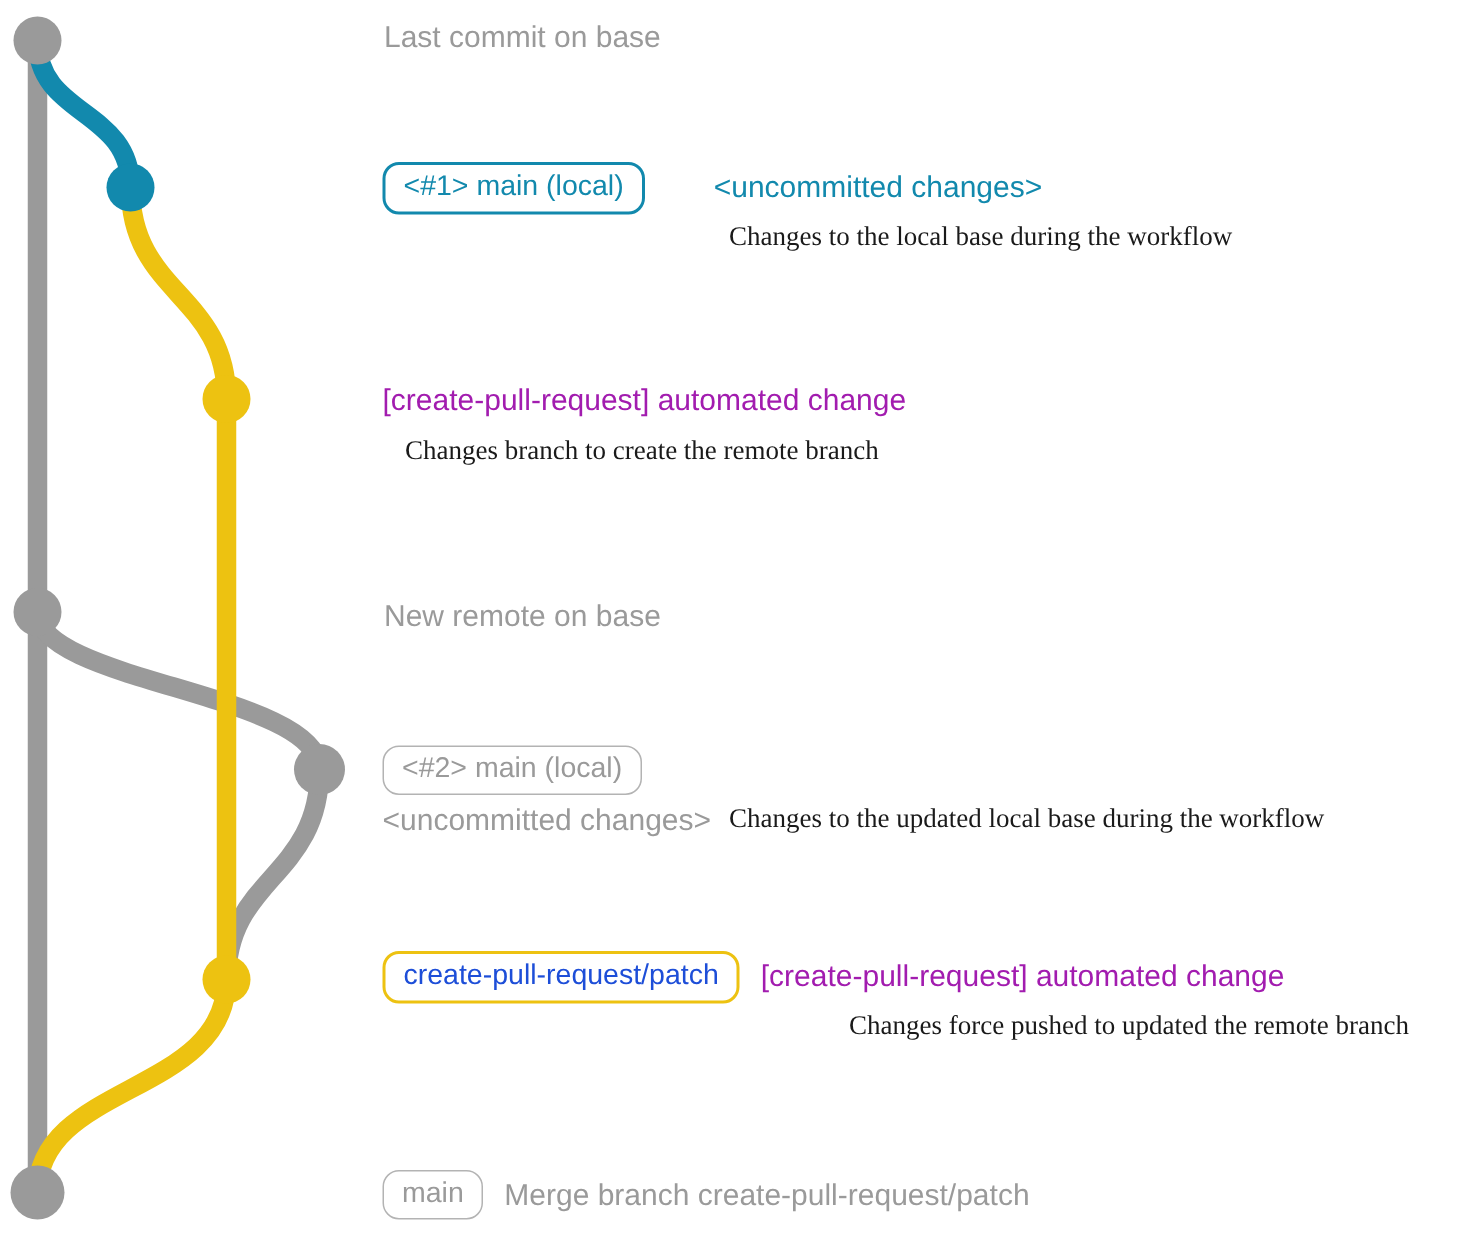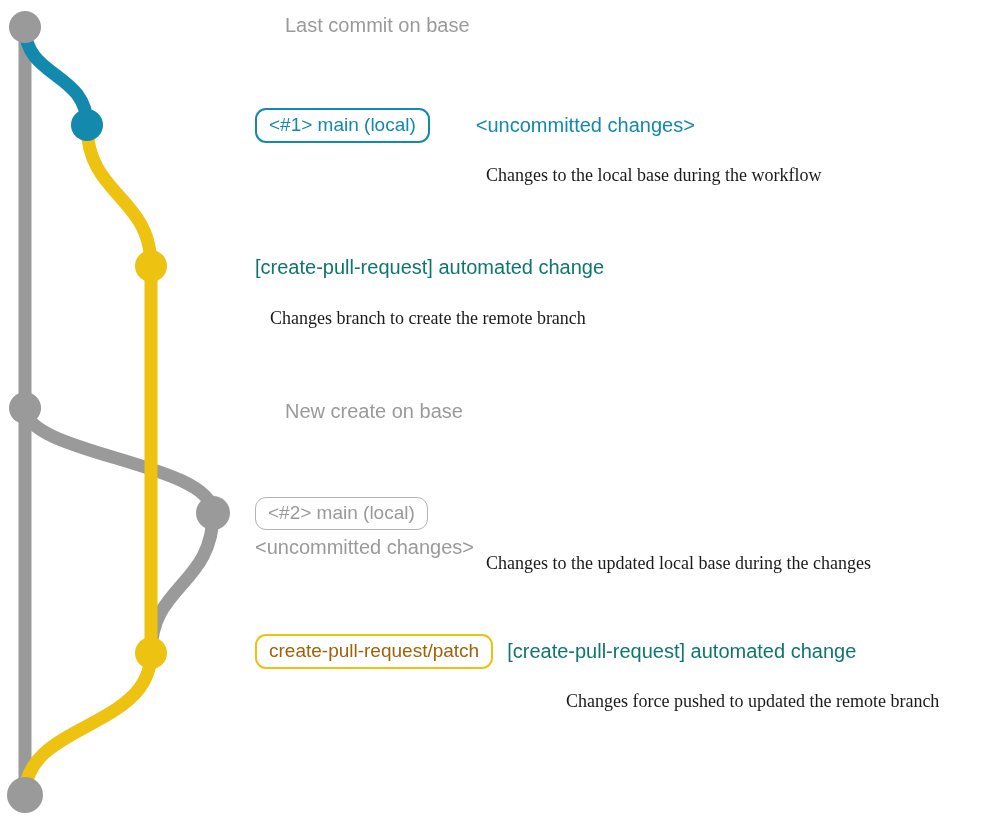--- a/index.html
+++ b/index.html
@@ -45,50 +45,48 @@
     border-style: solid;
     border-radius: 11px;
     padding: 4px 12px 5px 12px;
     font-size: 19px;
     line-height: 22px;
     font-family: "Liberation Sans", sans-serif;
     background: transparent;
   }
 
   .pill.teal   { border-width: 2px;   border-color: #1289ad; color: #1289ad; }
-  .pill.yellow { border-width: 2px;   border-color: #edc211; color: #a16207; }
+  .pill.yellow { border-width: 2px;   border-color: #edc211; color: #1d4ed8; }
   .pill.gray   { border-width: 1.6px; border-color: #b3b3b3; color: #9a9a9a; }
 
   .headline {
     font-size: 20px;
     line-height: 24px;
     font-family: "Liberation Sans", sans-serif;
   }
   .headline.teal   { color: #1289ad; }
-  .headline.yellow { color: #0f766e; }
+  .headline.yellow { color: #a21caf; }
   .headline.gray   { color: #9a9a9a; }
 
   .section-title {
     position: absolute;
     font-size: 20px;
     line-height: 24px;
     color: #9a9a9a;
     font-family: "Liberation Sans", sans-serif;
     white-space: nowrap;
-    margin-left: 29px;
   }
 
   .subtext {
     position: absolute;
     font-family: "Liberation Serif", serif;
     font-size: 18px;
     line-height: 21px;
     color: #1a1a1a;
     white-space: nowrap;
-    margin-top: 18px;
   }
 
   .pill-gap { display: inline-block; width: 14px; }
 </style>
 </head>
 <body>
 
 <svg id="graph-canvas" viewBox="0 0 981 827" xmlns="http://www.w3.org/2000/svg">
 
   <path d="M 25 27 L 25 795" stroke="#9a9a9a" stroke-width="13" fill="none" stroke-linecap="round"></path>
@@ -123,30 +121,35 @@
     <span class="pill-gap"></span>
     <span class="headline teal" style="padding-top:5px;">&lt;uncommitted changes&gt;</span>
   </div>
   <div class="subtext" style="left:486px; top:147px;">Changes to the local base during the workflow</div>
 
   <div class="row" style="left:255px; top:255px;">
     <span class="headline yellow">[create-pull-request] automated change</span>
   </div>
   <div class="subtext" style="left:270px; top:290px;">Changes branch to create the remote branch</div>
 
-  <div class="section-title" style="left:256px; top:399px;">New create on base</div>
+  <div class="section-title" style="left:256px; top:399px;">New remote on base</div>
 
   <div class="row" style="left:255px; top:497px;flex-direction:column;">
     <span class="pill gray">&lt;#2&gt; main (local)</span>
     <span class="pill-gap"></span>
     <span class="headline gray" style="padding-top:5px;">&lt;uncommitted changes&gt;</span>
   </div>
-  <div class="subtext" style="left:486px; top:535px;">Changes to the updated local base during the changes</div>
+  <div class="subtext" style="left:486px; top:535px;">Changes to the updated local base during the workflow</div>
 
   <div class="row" style="left:255px; top:634px;">
     <span class="pill yellow">create-pull-request/patch</span>
     <span class="pill-gap"></span>
     <span class="headline yellow" style="padding-top:5px;">[create-pull-request] automated change</span>
   </div>
   <div class="subtext" style="left:566px; top:673px;">Changes force pushed to updated the remote branch</div>
 
+  <div class="row" style="left:255px; top:780px;">
+    <span class="pill gray">main</span>
+    <span class="pill-gap"></span>
+    <span class="headline gray" style="padding-top:5px;">Merge branch create-pull-request/patch</span>
+  </div>
 
 </div>
 
 </body></html>

